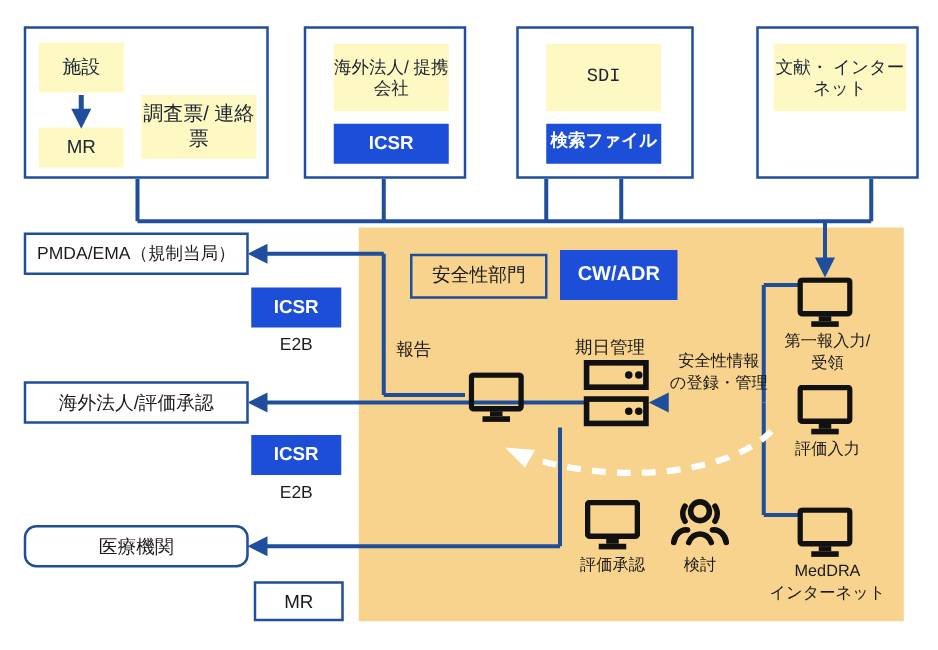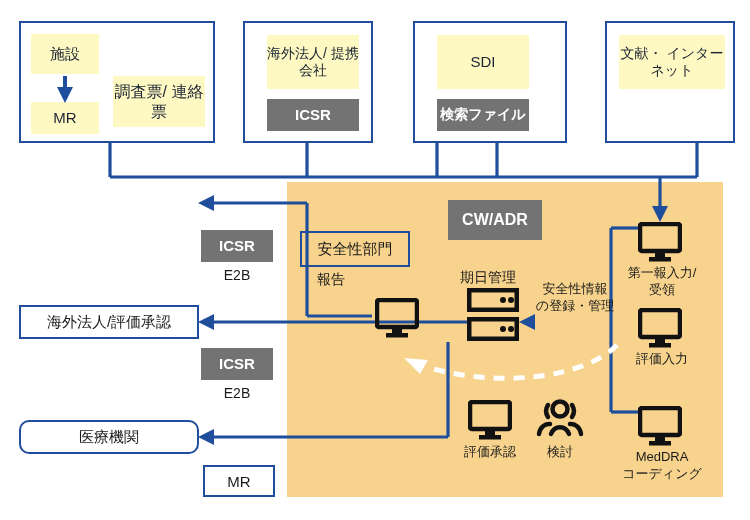--- a/index.html
+++ b/index.html
@@ -4,21 +4,21 @@
 <style>
   html,body{margin:0;padding:0;background:#fff;}
   body{width:750px;height:520px;position:relative;overflow:hidden;
        font-family:"Liberation Sans","DejaVu Sans",sans-serif;color:#1a1a1a;}
   #stage{position:absolute;left:0;top:0;width:750px;height:520px;}
   .abs{position:absolute;box-sizing:border-box;}
   .srcbox{border:2px solid #1F4E9C;background:#fff;}
   .chip{display:flex;align-items:center;justify-content:center;text-align:center;
         line-height:1.25;}
   .chip-light{background:#fef9c3;color:#1a2433;}
-  .chip-dark{background:#737373;color:#fff;font-weight:700;}
+  .chip-dark{background:#1d4ed8;color:#fff;font-weight:700;}
   .chip-outline{background:transparent;border:2px solid #1F4E9C;color:#1a1a1a;}
   .plainbox{border:2px solid #1F4E9C;background:#fff;display:flex;align-items:center;
             justify-content:center;text-align:center;}
   .orange{background:#F7D38D;}
   .lbl{position:absolute;text-align:center;line-height:1.3;color:#1a1a1a;
        white-space:pre-line;}
   svg{position:absolute;left:0;top:0;}
   .ic{position:absolute;}
 </style>
 </head>
@@ -82,50 +82,53 @@
       <polygon points="44,80 36,64 52,64" fill="#1F4E9C"></polygon>
     </svg>
   </div>
 
   <div class="abs srcbox" style="left:243px;top:21px;width:130px;height:122px;">
     <div class="abs chip chip-light" style="left:22px;top:12px;width:92px;height:54px;font-size:14px;">海外法人/
 提携会社</div>
     <div class="abs chip chip-dark" style="left:22px;top:76px;width:92px;height:32px;font-size:15px;">ICSR</div>
   </div>
 
-  <div class="abs srcbox" style="left:413px;top:21px;width:154px;height:122px;">
+  <div class="abs srcbox" style="left:413px;top:21px;width:142px;height:122px;font-family:Liberation Mono, monospace;">
     <div class="abs chip chip-light" style="left:22px;top:12px;width:92px;height:54px;font-size:15px;">SDI</div>
     <div class="abs chip chip-dark" style="left:22px;top:76px;width:92px;height:32px;font-size:14px;">検索ファイル</div>
   </div>
 
   <div class="abs srcbox" style="left:605px;top:21px;width:130px;height:122px;">
     <div class="abs chip chip-light" style="left:12px;top:12px;width:106px;height:54px;font-size:14px;">文献・
 インターネット</div>
   </div>
 
+  <div class="abs plainbox" style="left:19px;top:186px;width:180px;height:34px;font-size:14px;">
+    <span>PMDA/EMA（規制当局）</span>
+  </div>
 
   <div class="abs plainbox" style="left:19px;top:305px;width:180px;height:34px;font-size:15px;">
     <span>海外法人/評価承認</span>
   </div>
 
   <div class="abs plainbox" style="left:19px;top:420px;width:180px;height:34px;font-size:15px;border-radius:10px;">
     <span>医療機関</span>
   </div>
 
   <div class="abs chip chip-dark" style="left:201px;top:230px;width:72px;height:32px;font-size:15px;">ICSR</div>
   <div class="lbl" style="left:201px;top:266px;width:72px;font-size:14px;">E2B</div>
 
   <div class="abs chip chip-dark" style="left:201px;top:348px;width:72px;height:32px;font-size:15px;">ICSR</div>
   <div class="lbl" style="left:201px;top:384px;width:72px;font-size:14px;">E2B</div>
 
   <div class="abs plainbox" style="left:203px;top:465px;width:72px;height:32px;font-size:15px;">
     <span>MR</span>
   </div>
 
-  <div class="abs chip chip-outline" style="left:300px;top:203px;width:110px;height:36px;font-size:15px;margin-top:28px;">安全性部門</div>
+  <div class="abs chip chip-outline" style="left:328px;top:203px;width:110px;height:36px;font-size:15px;">安全性部門</div>
 
   <div class="abs chip chip-dark" style="left:448px;top:200px;width:94px;height:40px;font-size:16px;">CW/ADR</div>
 
   <div class="lbl" style="left:296px;top:270px;width:70px;font-size:14px;text-align:center;">報告</div>
 
   <div class="lbl" style="left:440px;top:268px;width:96px;font-size:14px;">期日管理</div>
 
   <div class="lbl" style="left:528px;top:281px;width:94px;font-size:13px;">安全性情報
 の登録・管理</div>
 
@@ -173,21 +176,21 @@
   <div class="lbl" style="left:612px;top:351px;width:100px;font-size:13px;">評価入力</div>
 
   <div class="ic" style="left:638px;top:406px;width:44px;height:40px;">
     <svg width="44" height="40" viewBox="0 0 44 40">
       <rect x="2" y="2" width="40" height="27" rx="2" fill="none" stroke="#111" stroke-width="4.5"></rect>
       <rect x="17" y="31" width="10" height="4" fill="#111"></rect>
       <rect x="11" y="35" width="22" height="4.5" fill="#111"></rect>
     </svg>
   </div>
   <div class="lbl" style="left:608px;top:449px;width:108px;font-size:13px;">MedDRA
-コーディング</div>
+インターネット</div>
 
   <div class="ic" style="left:468px;top:400px;width:44px;height:40px;">
     <svg width="44" height="40" viewBox="0 0 44 40">
       <rect x="2" y="2" width="40" height="27" rx="2" fill="none" stroke="#111" stroke-width="4.5"></rect>
       <rect x="17" y="31" width="10" height="4" fill="#111"></rect>
       <rect x="11" y="35" width="22" height="4.5" fill="#111"></rect>
     </svg>
   </div>
   <div class="lbl" style="left:450px;top:444px;width:80px;font-size:13px;">評価承認</div>
 

